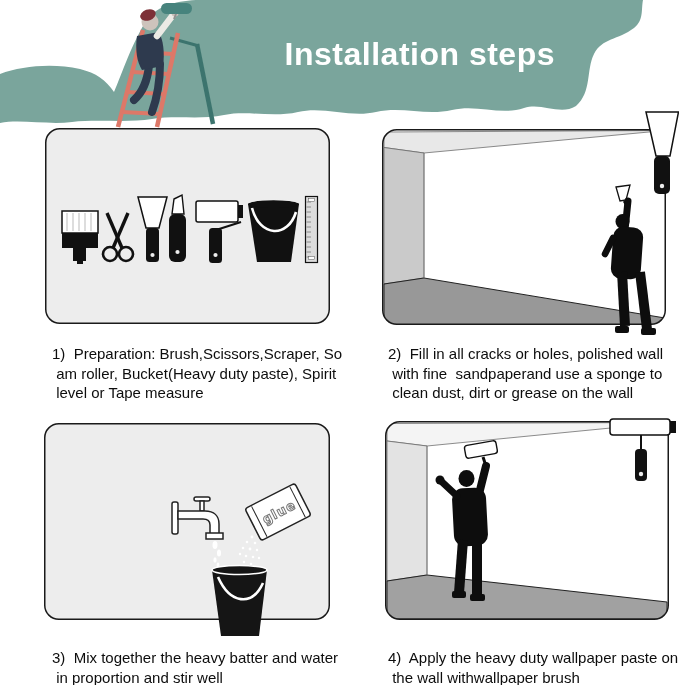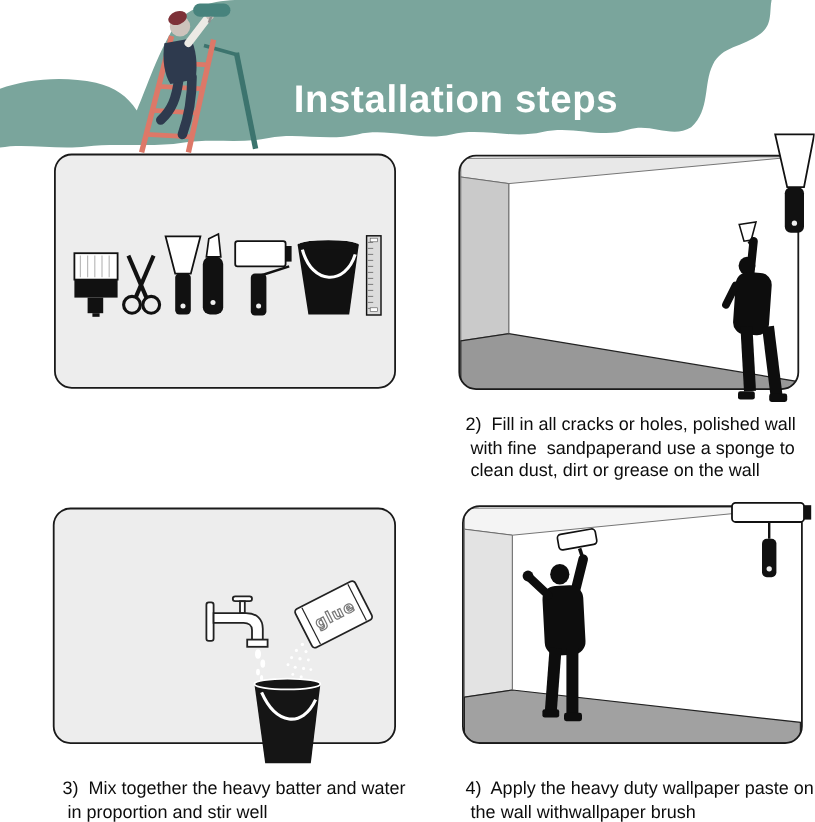--- a/index.html
+++ b/index.html
@@ -1,20 +1,20 @@
 <!DOCTYPE html>
 <html><head>
 <meta charset="utf-8">
 <style>
   html,body{margin:0;padding:0;background:#ffffff;}
   .canvas{position:relative;width:679px;height:685px;background:#fff;overflow:hidden;
           font-family:"Liberation Sans",sans-serif;}
   .art{position:absolute;left:0;top:0;}
-  .title{position:absolute;left:205px;top:36px;width:350px;text-align:center;
-         font-size:32px;font-weight:bold;color:#ffffff;letter-spacing:0.5px;margin-top:28px;}
+  .title{position:absolute;left:205px;top:36px;width:350px;text-align:right;
+         font-size:32px;font-weight:bold;color:#ffffff;letter-spacing:0.5px;}
   .caption{position:absolute;width:310px;font-size:15px;line-height:19.5px;color:#0d0d0d;
            white-space:pre-wrap;}
   .cap1{left:52px;top:344px;}
   .cap2{left:388px;top:344px;}
   .cap3{left:52px;top:648px;}
   .cap4{left:388px;top:648px;}
 </style>
 </head>
 <body>
 
@@ -227,20 +227,23 @@
         <rect x="610" y="419" width="60" height="16" rx="3" fill="#ffffff" stroke="#111" stroke-width="1.5"></rect>
         <rect x="670" y="421" width="6" height="12" fill="#111"></rect>
         <line x1="641" y1="435" x2="641" y2="449" stroke="#111" stroke-width="2"></line>
         <rect x="635" y="449" width="12" height="32" rx="4" fill="#111"></rect>
         <circle cx="641" cy="474" r="2.2" fill="#eee"></circle>
       </g>
     </g>
   </svg>
 
   <div class="title">Installation steps</div>
+  <div class="caption cap1">1)  Preparation: Brush,Scissors,Scraper, So
+ am roller, Bucket(Heavy duty paste), Spirit
+ level or Tape measure</div>
   <div class="caption cap2">2)  Fill in all cracks or holes, polished wall
  with fine  sandpaperand use a sponge to
  clean dust, dirt or grease on the wall</div>
   <div class="caption cap3">3)  Mix together the heavy batter and water
  in proportion and stir well</div>
   <div class="caption cap4">4)  Apply the heavy duty wallpaper paste on
  the wall withwallpaper brush</div>
 </div>
 
 </body></html>

